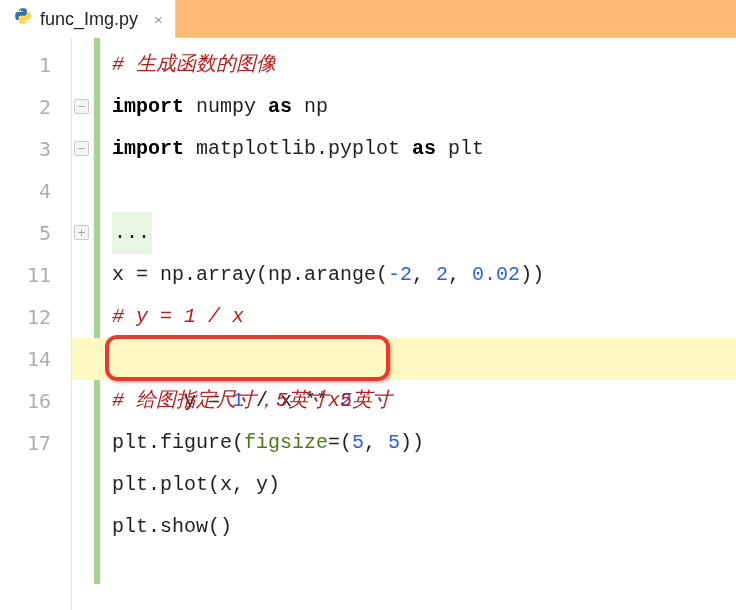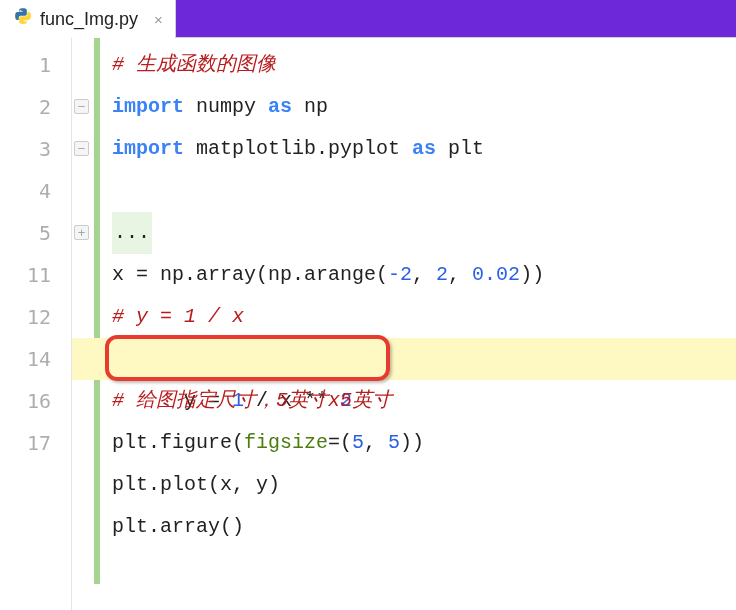--- a/index.html
+++ b/index.html
@@ -6,21 +6,21 @@
     body {
       font-family: 'Menlo', 'Consolas', 'Courier New', monospace;
       font-size: 20px;
       background: #fff;
       width: 736px;
       height: 610px;
       overflow: hidden;
     }
     .tab-bar {
       display: flex;
-      background: #6d28d9;
+      background: #fdba74;
       border-bottom: 1px solid #d1d1d1;
       height: 38px;
     }
     .tab {
       display: flex;
       align-items: center;
       background: #fff;
       border-right: 1px solid #d1d1d1;
       padding: 0 10px 0 14px;
       gap: 8px;
@@ -102,21 +102,21 @@
     }
     .highlight-line {
       background: #fef9c3;
     }
     .folded-bg {
       display: inline-block;
       background: #e9f5e3;
       padding: 0 2px;
     }
     .c-comment { color: #b91c1c; font-style: italic; }
-    .c-keyword { color: #3b82f6; font-weight: 600; }
+    .c-keyword { color: #000000; font-weight: 600; }
     .c-number { color: #2a5fe6; }
     .c-kwarg { color: #4d7c0f; }
     .c-text { color: #222; }
     .red-box {
       position: absolute;
       border: 4px solid #e63b2e;
       border-radius: 12px;
       left: 33px;
       width: 285px;
       height: 46px;
@@ -171,16 +171,16 @@
     <div class="line"><span class="folded-bg c-text">...</span></div>
     <div class="line"><span class="c-text">x = np.array(np.arange(</span><span class="c-number">-2</span><span class="c-text">, </span><span class="c-number">2</span><span class="c-text">, </span><span class="c-number">0.02</span><span class="c-text">))</span></div>
     <div class="line"><span class="c-comment"># y = 1 / x</span></div>
     <div class="line highlight-line">
       <span class="c-text">y = </span><span class="c-number">1</span><span class="c-text"> / x ** </span><span class="c-number">2</span>
       <div class="red-box"></div>
     </div>
     <div class="line"><span class="c-comment"># 给图指定尺寸，5英寸x5英寸</span></div>
     <div class="line"><span class="c-text">plt.figure(</span><span class="c-kwarg">figsize</span><span class="c-text">=(</span><span class="c-number">5</span><span class="c-text">, </span><span class="c-number">5</span><span class="c-text">))</span></div>
     <div class="line"><span class="c-text">plt.plot(x, y)</span></div>
-    <div class="line"><span class="c-text">plt.array()</span></div>
+    <div class="line"><span class="c-text">plt.show()</span></div>
     <div class="line"></div>
   </div>
 </div>
 
 </body></html>

